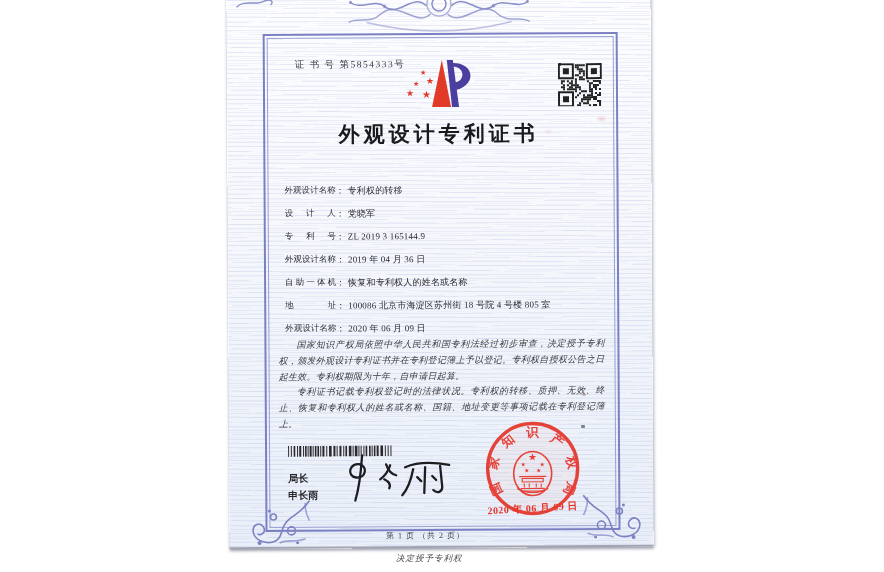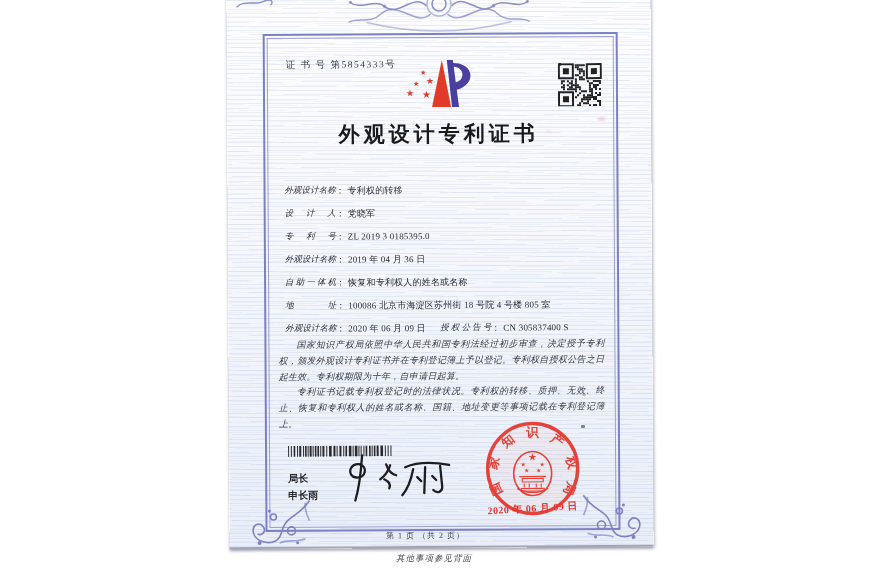--- a/index.html
+++ b/index.html
@@ -22,30 +22,30 @@
   
   .frame{
     position:absolute;left:36px;top:43px;width:351px;height:494px;
     border:2px solid var(--border-blue,#7b80c3);
   }
   .frame::after{
     content:"";position:absolute;inset:2px;border:1px solid #9ba0d4;
   }
   .orn{position:absolute;pointer-events:none;}
   
-  .cert-no{position:absolute;left:59px;top:68px;font-size:9.5px;letter-spacing:1.5px;color:#33343c;}
+  .cert-no{position:absolute;left:68px;top:68px;font-size:9.5px;letter-spacing:1.5px;color:#33343c;}
   .logo-box{position:absolute;left:175px;top:66px;width:72px;height:54px;}
   .qr-box{position:absolute;left:331px;top:74px;width:44px;height:43px;}
   .title{
     position:absolute;left:36px;top:130px;width:351px;text-align:center;
     font-size:21px;font-weight:700;letter-spacing:4px;color:#191a1c;
   }
   .fields{position:absolute;left:57px;top:186px;width:320px;}
   .field-row{position:relative;height:23px;line-height:23px;white-space:nowrap;color:#2b2c33;}
-  .f-label{display:inline-block;width:51px;font-size:8.4px;text-align:justify;text-align-last:justify;vertical-align:middle;font-style:italic;}
+  .f-label{display:inline-block;width:51px;font-size:8.4px;text-align:justify;text-align-last:justify;vertical-align:middle;}
   .f-colon{font-size:9px;margin-right:3px;}
   .f-value{font-size:9px;letter-spacing:.2px;}
   .pair2{position:absolute;left:155px;top:0;}
   .body-text{
     position:absolute;left:50px;top:347px;width:326px;
     font-size:9px;line-height:15.8px;color:#3b3b40;
     font-style:italic;letter-spacing:.3px;text-align:justify;
   }
   .body-text p{margin:0;text-indent:2em;}
   .barcode-box{position:absolute;left:59px;top:452px;width:106px;height:11px;}
@@ -277,36 +277,33 @@
   <div class="title">外观设计专利证书</div>
 
   <div class="fields">
     <div class="field-row">
       <span class="f-label">外观设计名称</span><span class="f-colon">：</span><span class="f-value">专利权的转移</span>
     </div>
     <div class="field-row">
       <span class="f-label">设计人</span><span class="f-colon">：</span><span class="f-value">党晓军</span>
     </div>
     <div class="field-row">
-      <span class="f-label">专利号</span><span class="f-colon">：</span><span class="f-value">ZL 2019 3 0185395.0</span>
+      <span class="f-label">专利号</span><span class="f-colon">：</span><span class="f-value">ZL 2019 3 165144.9</span>
     </div>
     <div class="field-row">
       <span class="f-label">外观设计名称</span><span class="f-colon">：</span><span class="f-value">2019 年 04 月 36 日</span>
     </div>
     <div class="field-row">
       <span class="f-label">自助一体机</span><span class="f-colon">：</span><span class="f-value">恢复和专利权人的姓名或名称</span>
     </div>
     <div class="field-row">
       <span class="f-label">地址</span><span class="f-colon">：</span><span class="f-value">100086 北京市海淀区苏州街 18 号院 4 号楼 805 室</span>
     </div>
     <div class="field-row">
       <span class="f-label">外观设计名称</span><span class="f-colon">：</span><span class="f-value">2020 年 06 月 09 日</span>
-      <span class="pair2">
-        <span class="f-label">授权公告号</span><span class="f-colon">：</span><span class="f-value">CN 305837400 S</span>
-      </span>
     </div>
   </div>
 
   <div class="body-text">
     <p>国家知识产权局依照中华人民共和国专利法经过初步审查，决定授予专利权，颁发外观设计专利证书并在专利登记簿上予以登记。专利权自授权公告之日起生效。专利权期限为十年，自申请日起算。</p>
     <p>专利证书记载专利权登记时的法律状况。专利权的转移、质押、无效、终止、恢复和专利权人的姓名或名称、国籍、地址变更等事项记载在专利登记簿上。</p>
   </div>
 
   <div class="barcode-box" id="barcode-box"><svg width="106" height="11" viewBox="0 0 106 11">
         <rect x="0.0" y="0" width="1" height="11" fill="#2a2a2e"></rect>
@@ -397,18 +394,18 @@
         <text x="57.5" y="56" font-size="6">★</text>
       </g>
     </g>
   </svg>
 
   <div class="seal-date">2020 年 06 月 09 日</div>
 
   <div class="page-info">第 1 页 （共 2 页）</div>
 </div>
 
-<div class="back-note">其他事项参见背面</div>
+<div class="back-note">决定授予专利权</div>
 
 <div class="speck sp1"></div>
 <div class="speck sp2"></div>
 <div class="speck sp3"></div>
 <div class="speck sp4"></div>
 
 </body></html>

